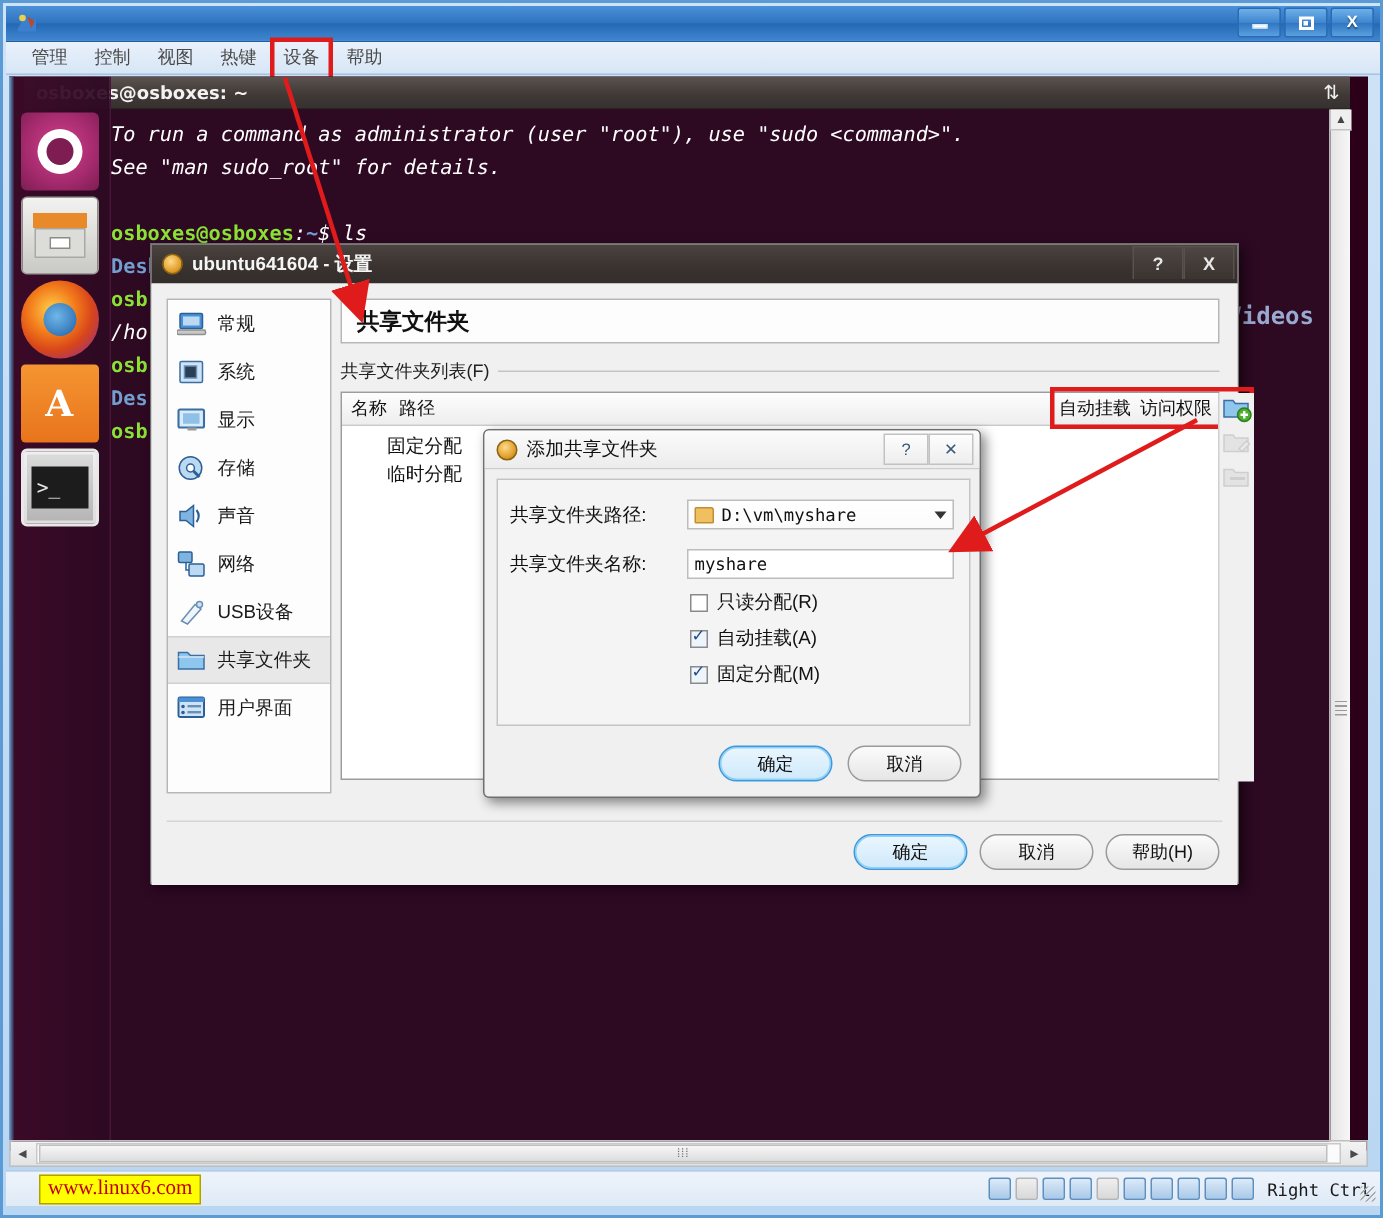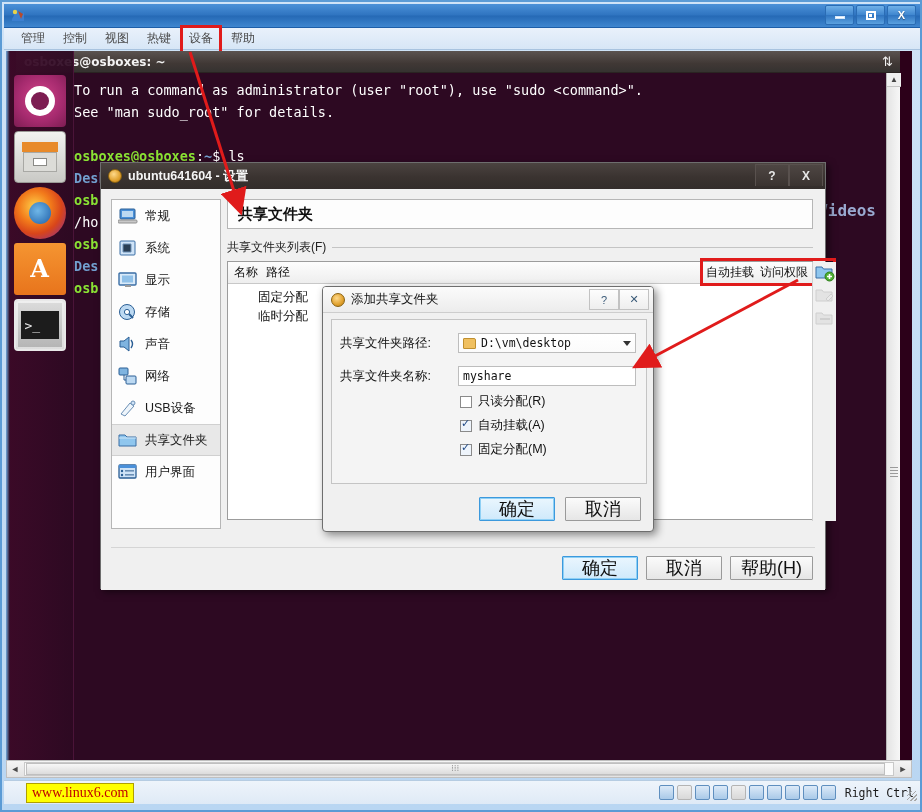--- a/index.html
+++ b/index.html
@@ -85,21 +85,21 @@
   #term-body {
     position:absolute; left:0; top:22px; width:870px; height:694px;
     background:#2d0922;
     padding:6px 0 0 58px;
     font-family:"DejaVu Sans Mono","Liberation Mono",monospace;
     font-size:13.5px; line-height:22px; color:#e8e8e8;
     white-space:pre;
   }
   #term-body .g { color:#8ae234; font-weight:bold; }
   #term-body .b { color:#729fcf; font-weight:bold; }
-  #term-body .w { color:#ffffff; }
+  #term-body .w { color:#ffffff;font-style:italic; }
   #term-scroll {
     position:absolute; right:0; top:22px; width:14px; height:694px;
     background:linear-gradient(90deg,#e4e4e4,#f7f7f7);
     border-left:1px solid #b8b8b8;
   }
   #term-scroll .arrow-up {
     width:14px;height:14px;background:#efefef;border-bottom:1px solid #c4c4c4;
     display:flex;align-items:center;justify-content:center;font-size:8px;color:#444;
   }
   #term-scroll .grip {
@@ -212,22 +212,22 @@
   }
   .act-btn { width:20px;height:18px;position:relative; }
 
   
   #dlg-buttons {
     position:absolute; right:12px; bottom:10px; display:flex; gap:8px;
   }
   .btn {
     min-width:76px; height:24px; padding:0 10px;
     background:linear-gradient(180deg,#fbfbfb,#e6e6e6);
-    border:1px solid #9a9a9a; border-radius:1px;
-    font-size:18px; color:#101010;
+    border:1px solid #9a9a9a; border-radius:12px;
+    font-size:12px; color:#101010;
     display:flex;align-items:center;justify-content:center;
   }
   .btn.default { border:1px solid #3c99dd; box-shadow: 0 0 0 1px #8fd0f5 inset;
     background:linear-gradient(180deg,#eaf6fe,#cfe9fb); }
   #dlg-sep { position:absolute; left:10px; right:10px; bottom:42px; height:1px; background:#d5d5d5; }
 
   
   #add-dlg {
     position:absolute; left:320px; top:284px; width:332px; height:246px;
     background:#f0f0f0; border:1px solid #6e6e6e; border-radius:4px;
@@ -582,21 +582,21 @@
         <div class="a-btn">?</div>
         <div class="a-btn">✕</div>
       </div>
     </div>
 
     <div id="add-inner">
       <div class="field-row">
         <span class="field-label">共享文件夹路径:</span>
         <span class="field-input combo">
           <span class="folder-glyph"></span>
-          <span>D:\vm\desktop</span>
+          <span>D:\vm\myshare</span>
           <span class="caret"></span>
         </span>
       </div>
 
       <div class="field-row">
         <span class="field-label">共享文件夹名称:</span>
         <span class="field-input">
           <span>myshare</span>
         </span>
       </div>

